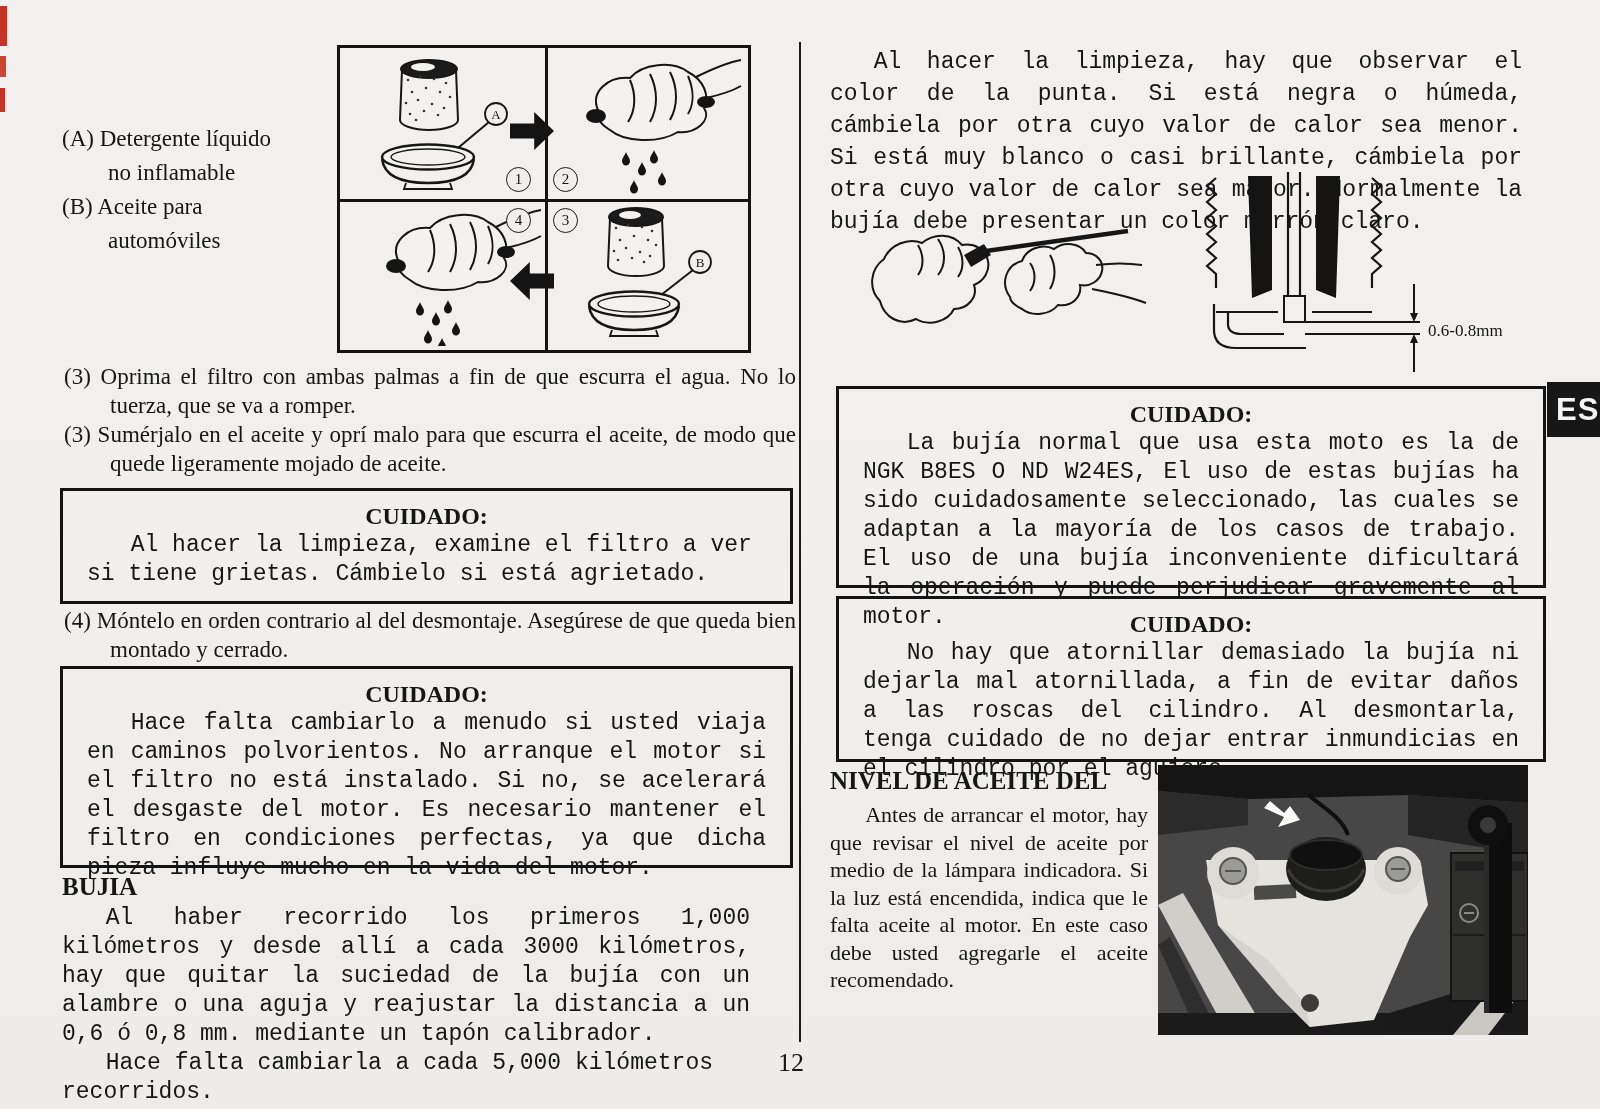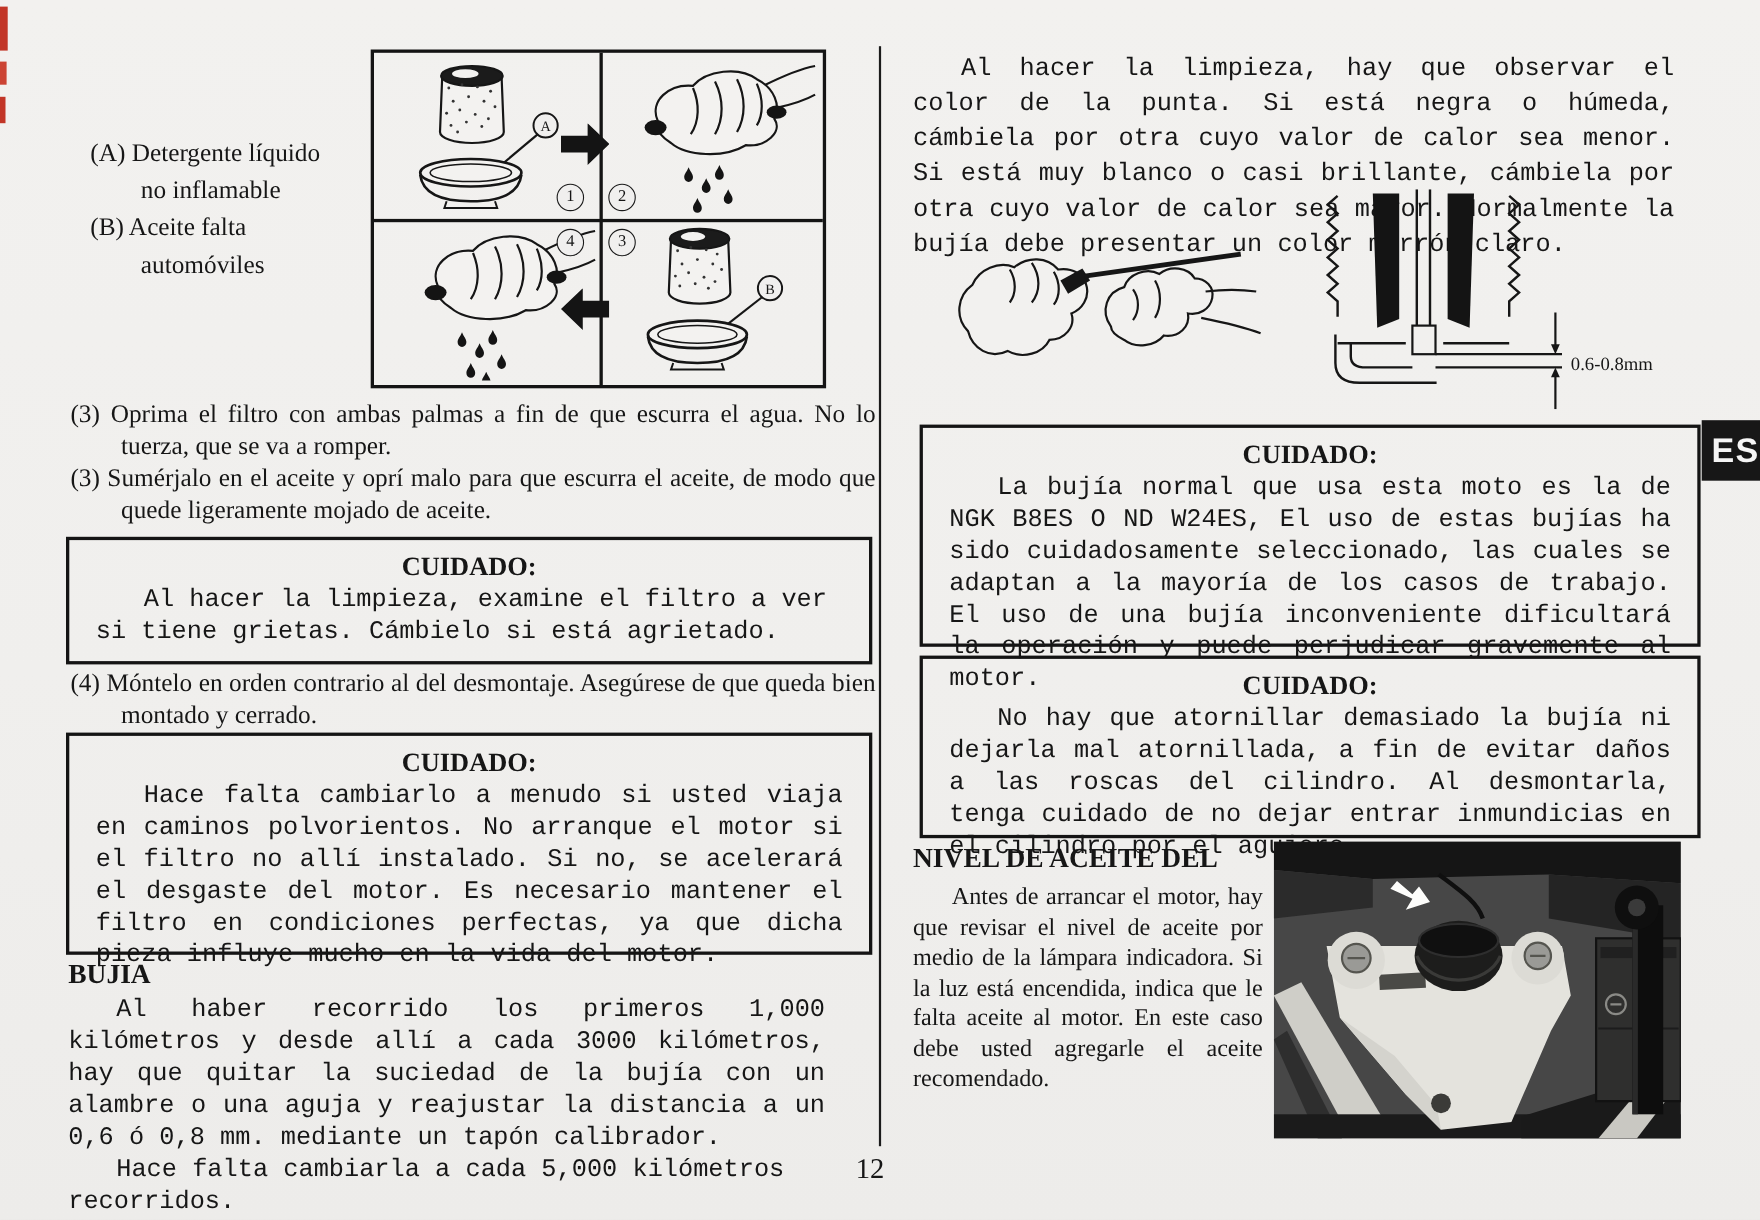--- a/index.html
+++ b/index.html
@@ -32,24 +32,24 @@
 <body>
 
 <div class="page">
 
   <div class="edge-mark" style="top:6px;width:7px;height:40px;background:#c23527;"></div>
   <div class="edge-mark" style="top:56px;width:6px;height:21px;background:#cc4434;"></div>
   <div class="edge-mark" style="top:88px;width:5px;height:24px;background:#c23527;"></div>
 
   <div class="col-divider"></div>
 
-  <div class="abs" style="left:62px;top:122px;font-size:23px;line-height:34px;margin-left:20px;">
+  <div class="abs" style="left:62px;top:122px;font-size:23px;line-height:34px;">
     <div>(A) Detergente líquido</div>
     <div style="padding-left:46px;">no inflamable</div>
-    <div>(B) Aceite falta</div>
+    <div>(B) Aceite para</div>
     <div style="padding-left:46px;">automóviles</div>
   </div>
 
   <div class="abs figbox" style="left:337px;top:45px;width:408px;height:302px;">
     <div class="fig-divider-v"></div>
     <div class="fig-divider-h"></div>
 
     <span class="circ" style="left:166px;top:119px;">
         <span>1</span>
       </span>
@@ -180,21 +180,21 @@
 
   <div class="abs caution" style="left:60px;top:488px;width:679px;height:100px;padding:10px 24px 0 24px;box-sizing:content-box;">
     <div class="cap">CUIDADO:</div>
     <div class="body-text indent" style="text-align:left;">Al hacer la limpieza, examine el filtro a ver si tiene grietas. Cámbielo si está agrietado.</div>
   </div>
 
   <div class="abs body-text hang" style="left:64px;top:606px;width:686px;">(4) Móntelo en orden contrario al del desmontaje. Asegúrese de que queda bien montado y cerrado.</div>
 
   <div class="abs caution" style="left:60px;top:666px;width:679px;height:186px;padding:10px 24px 0 24px;box-sizing:content-box;">
     <div class="cap">CUIDADO:</div>
-    <div class="body-text indent">Hace falta cambiarlo a menudo si usted viaja en caminos polvorientos. No arranque el motor si el filtro no allí instalado. Si no, se acelerará el desgaste del motor. Es necesario mantener el filtro en condiciones perfectas, ya que dicha pieza influye mucho en la vida del motor.</div>
+    <div class="body-text indent">Hace falta cambiarlo a menudo si usted viaja en caminos polvorientos. No arranque el motor si el filtro no está instalado. Si no, se acelerará el desgaste del motor. Es necesario mantener el filtro en condiciones perfectas, ya que dicha pieza influye mucho en la vida del motor.</div>
   </div>
 
   <div class="abs" style="left:62px;top:872px;width:688px;">
     <div class="heading">BUJIA</div>
     <div class="body-text indent" style="margin-top:2px;">Al haber recorrido los primeros 1,000 kilómetros y desde allí a cada 3000 kilómetros, hay que quitar la suciedad de la bujía con un alambre o una aguja y reajustar la distancia a un 0,6 ó 0,8 mm. mediante un tapón calibrador.</div>
     <div class="body-text indent" style="text-align:left;">Hace falta cambiarla a cada 5,000 kilómetros recorridos.</div>
   </div>
 
   <div class="abs body-text indent" style="left:830px;top:46px;width:692px;line-height:32px;">Al hacer la limpieza, hay que observar el color de la punta. Si está negra o húmeda, cámbiela por otra cuyo valor de calor sea menor. Si está muy blanco o casi brillante, cámbiela por otra cuyo valor de calor sea mayor. Normalmente la bujía debe presentar un color marrón claro.</div>
 

